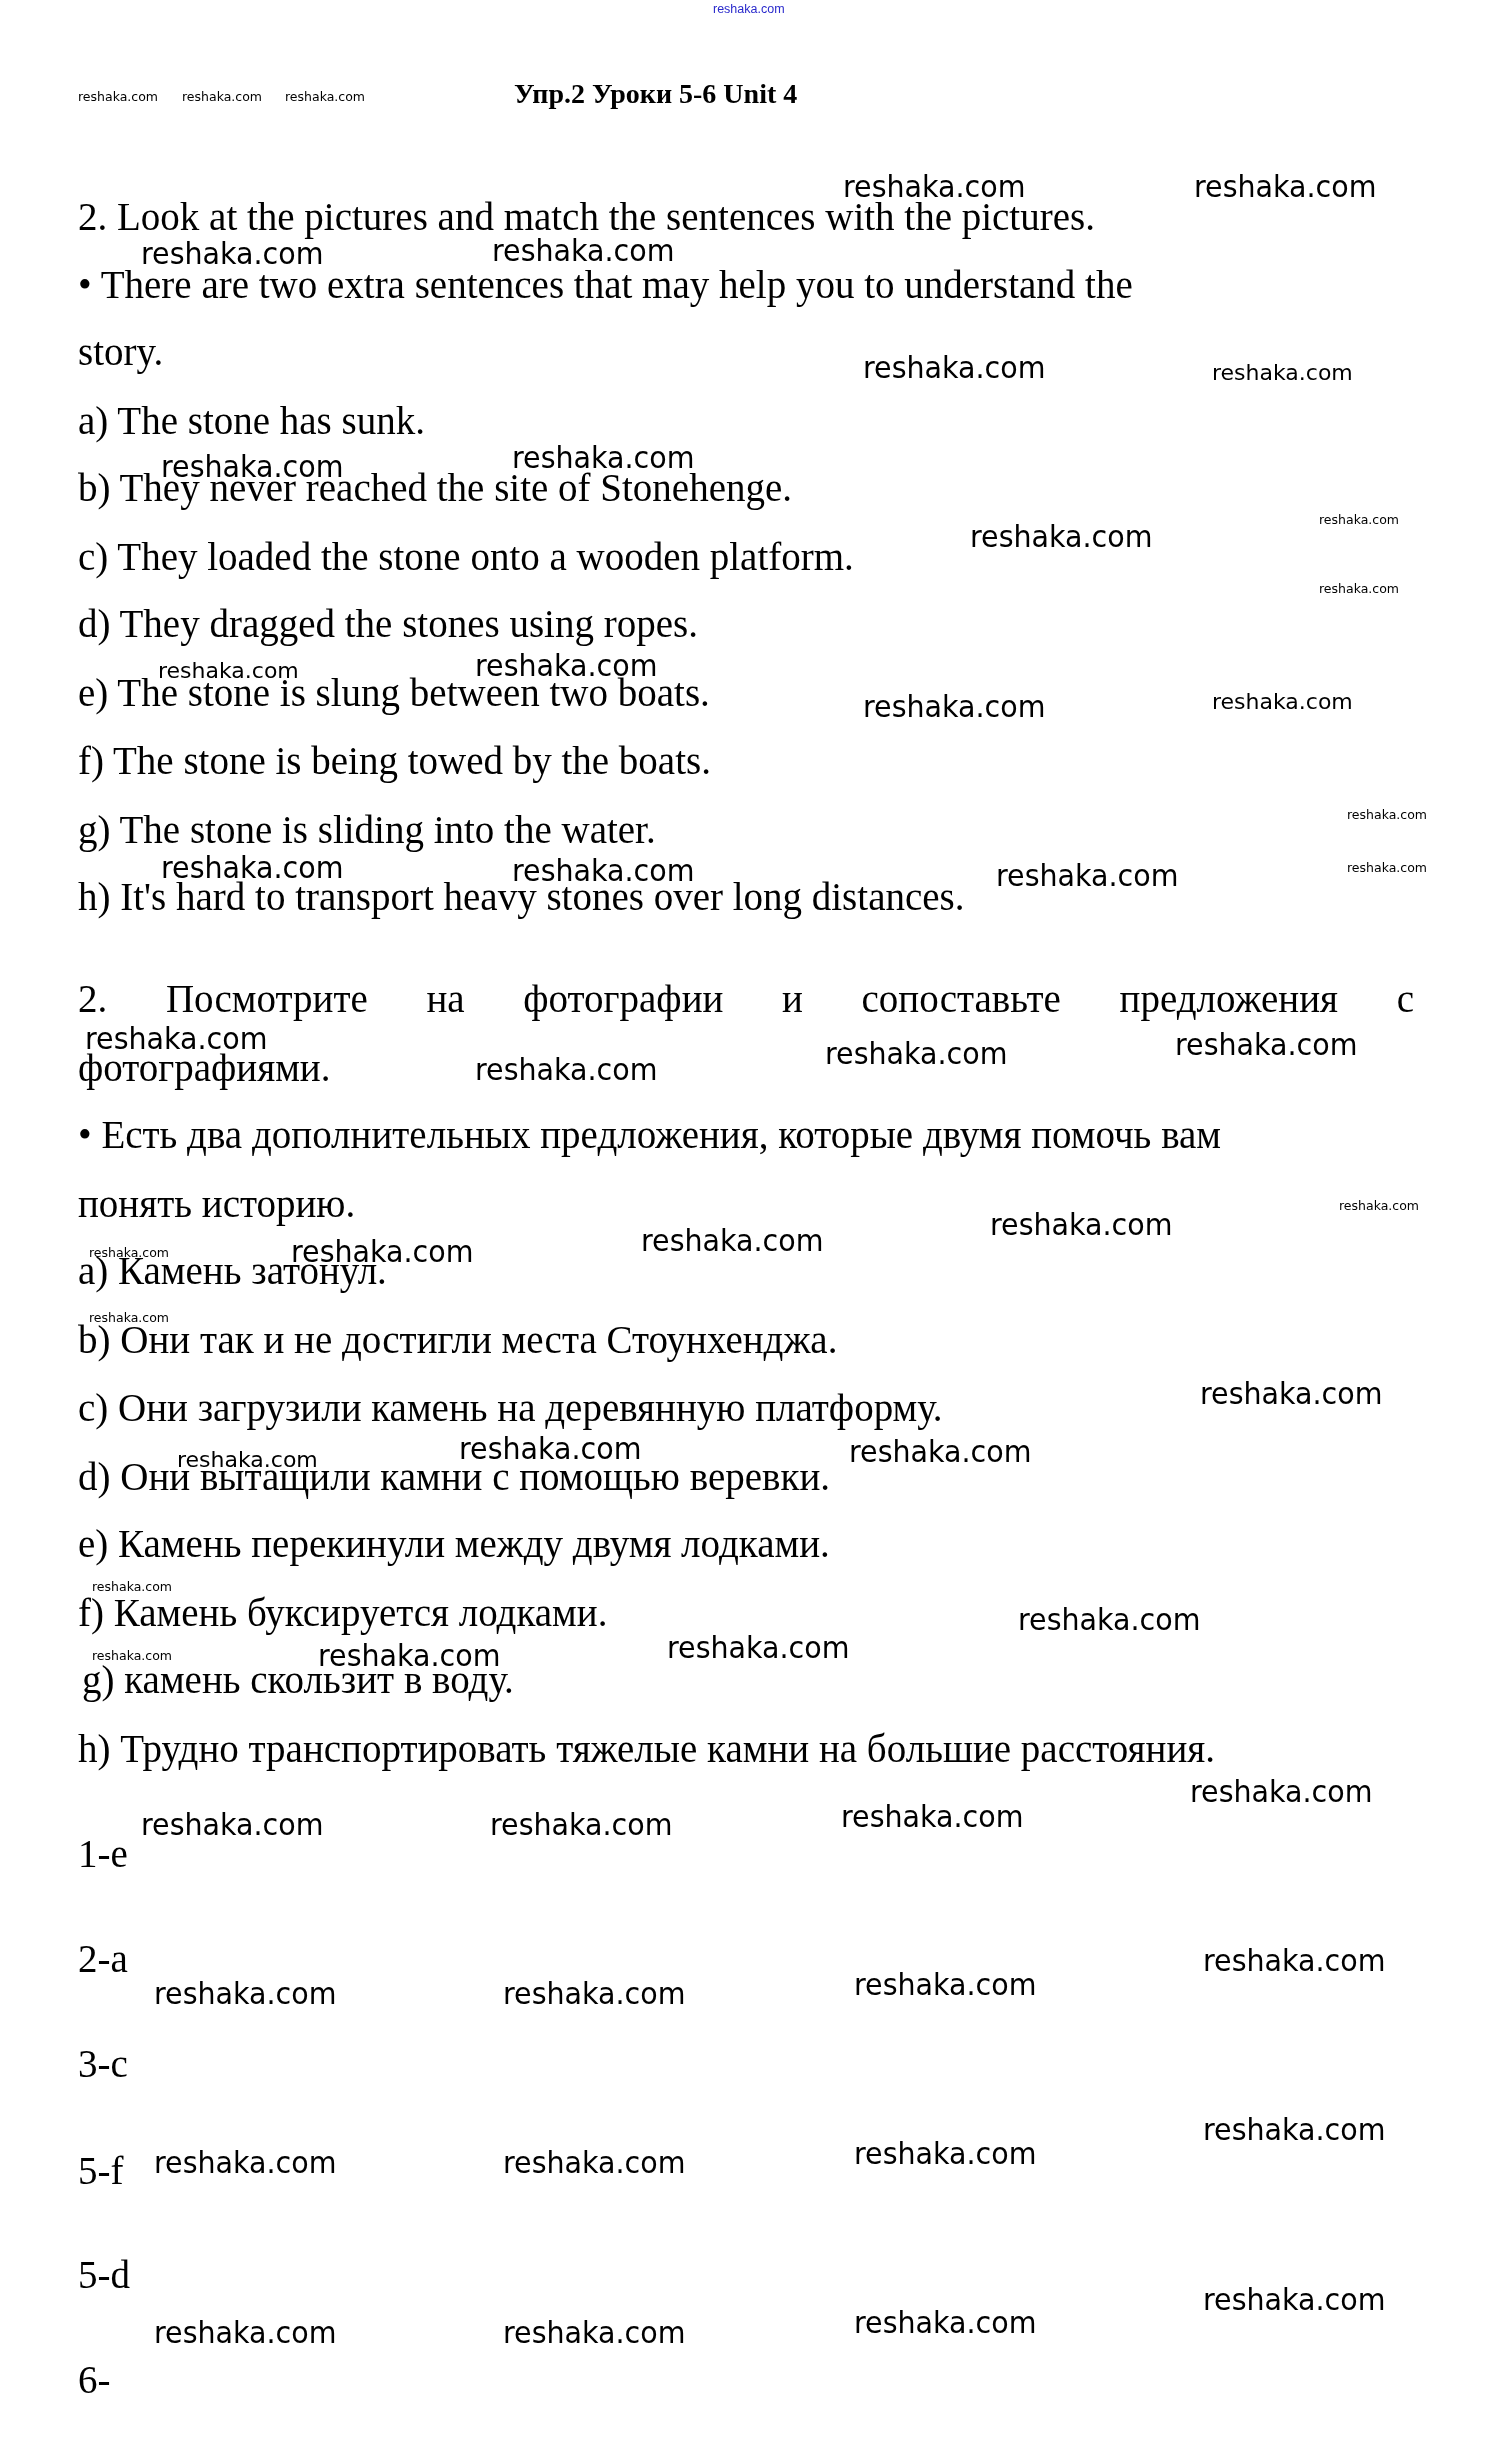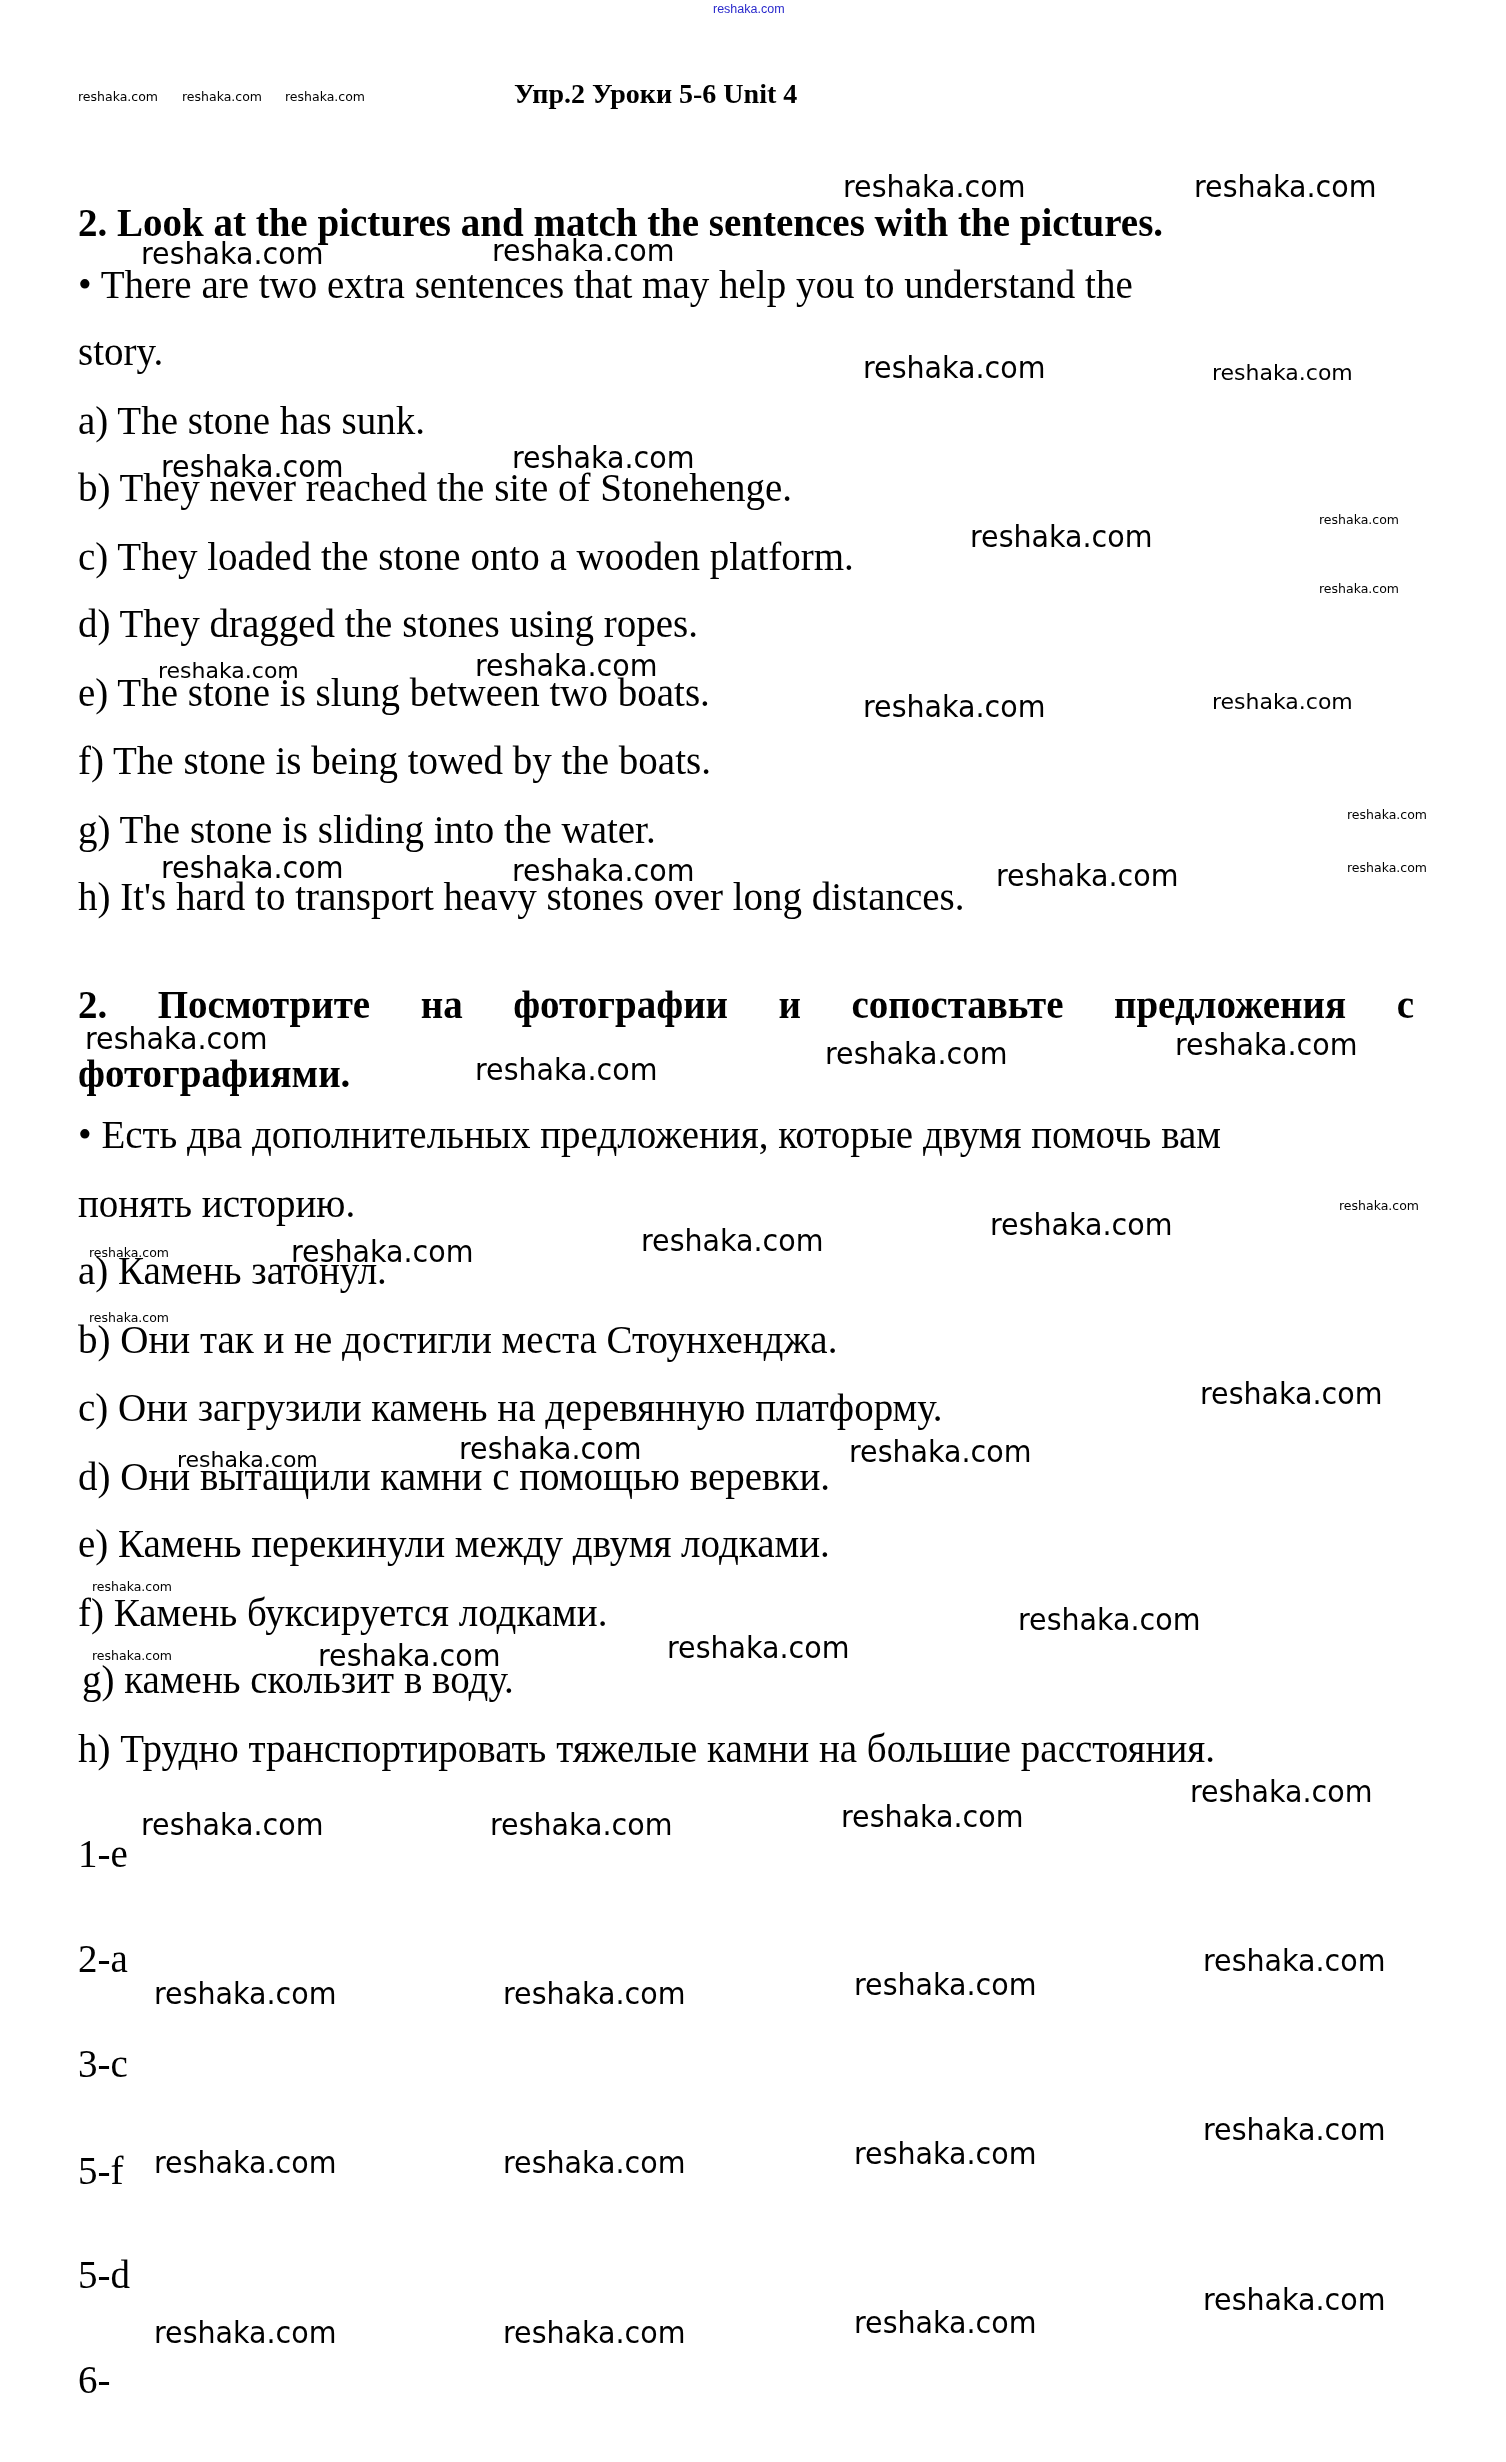--- a/index.html
+++ b/index.html
@@ -2,21 +2,21 @@
 <html style="font-size:12.5px"><head>
 <meta charset="utf-8">
 <style>
   html, body { margin: 0; padding: 0; background: #ffffff; }
   body { width: 1506px; height: 2462px; position: relative; overflow: hidden; }
   .page { position: absolute; left: 0; top: 0; width: 1506px; height: 2462px; }
   .serif { font-family: "Liberation Serif", "DejaVu Serif", serif; color: #000; }
   .abs { position: absolute; white-space: nowrap; }
   .top-wm { font-family: "Liberation Sans", sans-serif; color: #2a2acc; font-size: 12.5px; }
   .title { font-weight: bold; font-size: 28px; }
-  .h { font-weight: bold; font-size: 39px; margin-top: 6px; }
+  .h { font-weight: normal; font-size: 39px; }
   .p { font-size: 39px; }
   .wm { font-family: "DejaVu Sans", sans-serif; color: #000; }
   .wm-l { font-size: 31px; transform: scaleX(0.92); transform-origin: left top; }
   .wm-m { font-size: 22px; }
   .wm-s { font-size: 12.5px; }
   .justify-line { display: flex; justify-content: space-between; width: 1336px; }
 </style>
 </head>
 <body>
 

